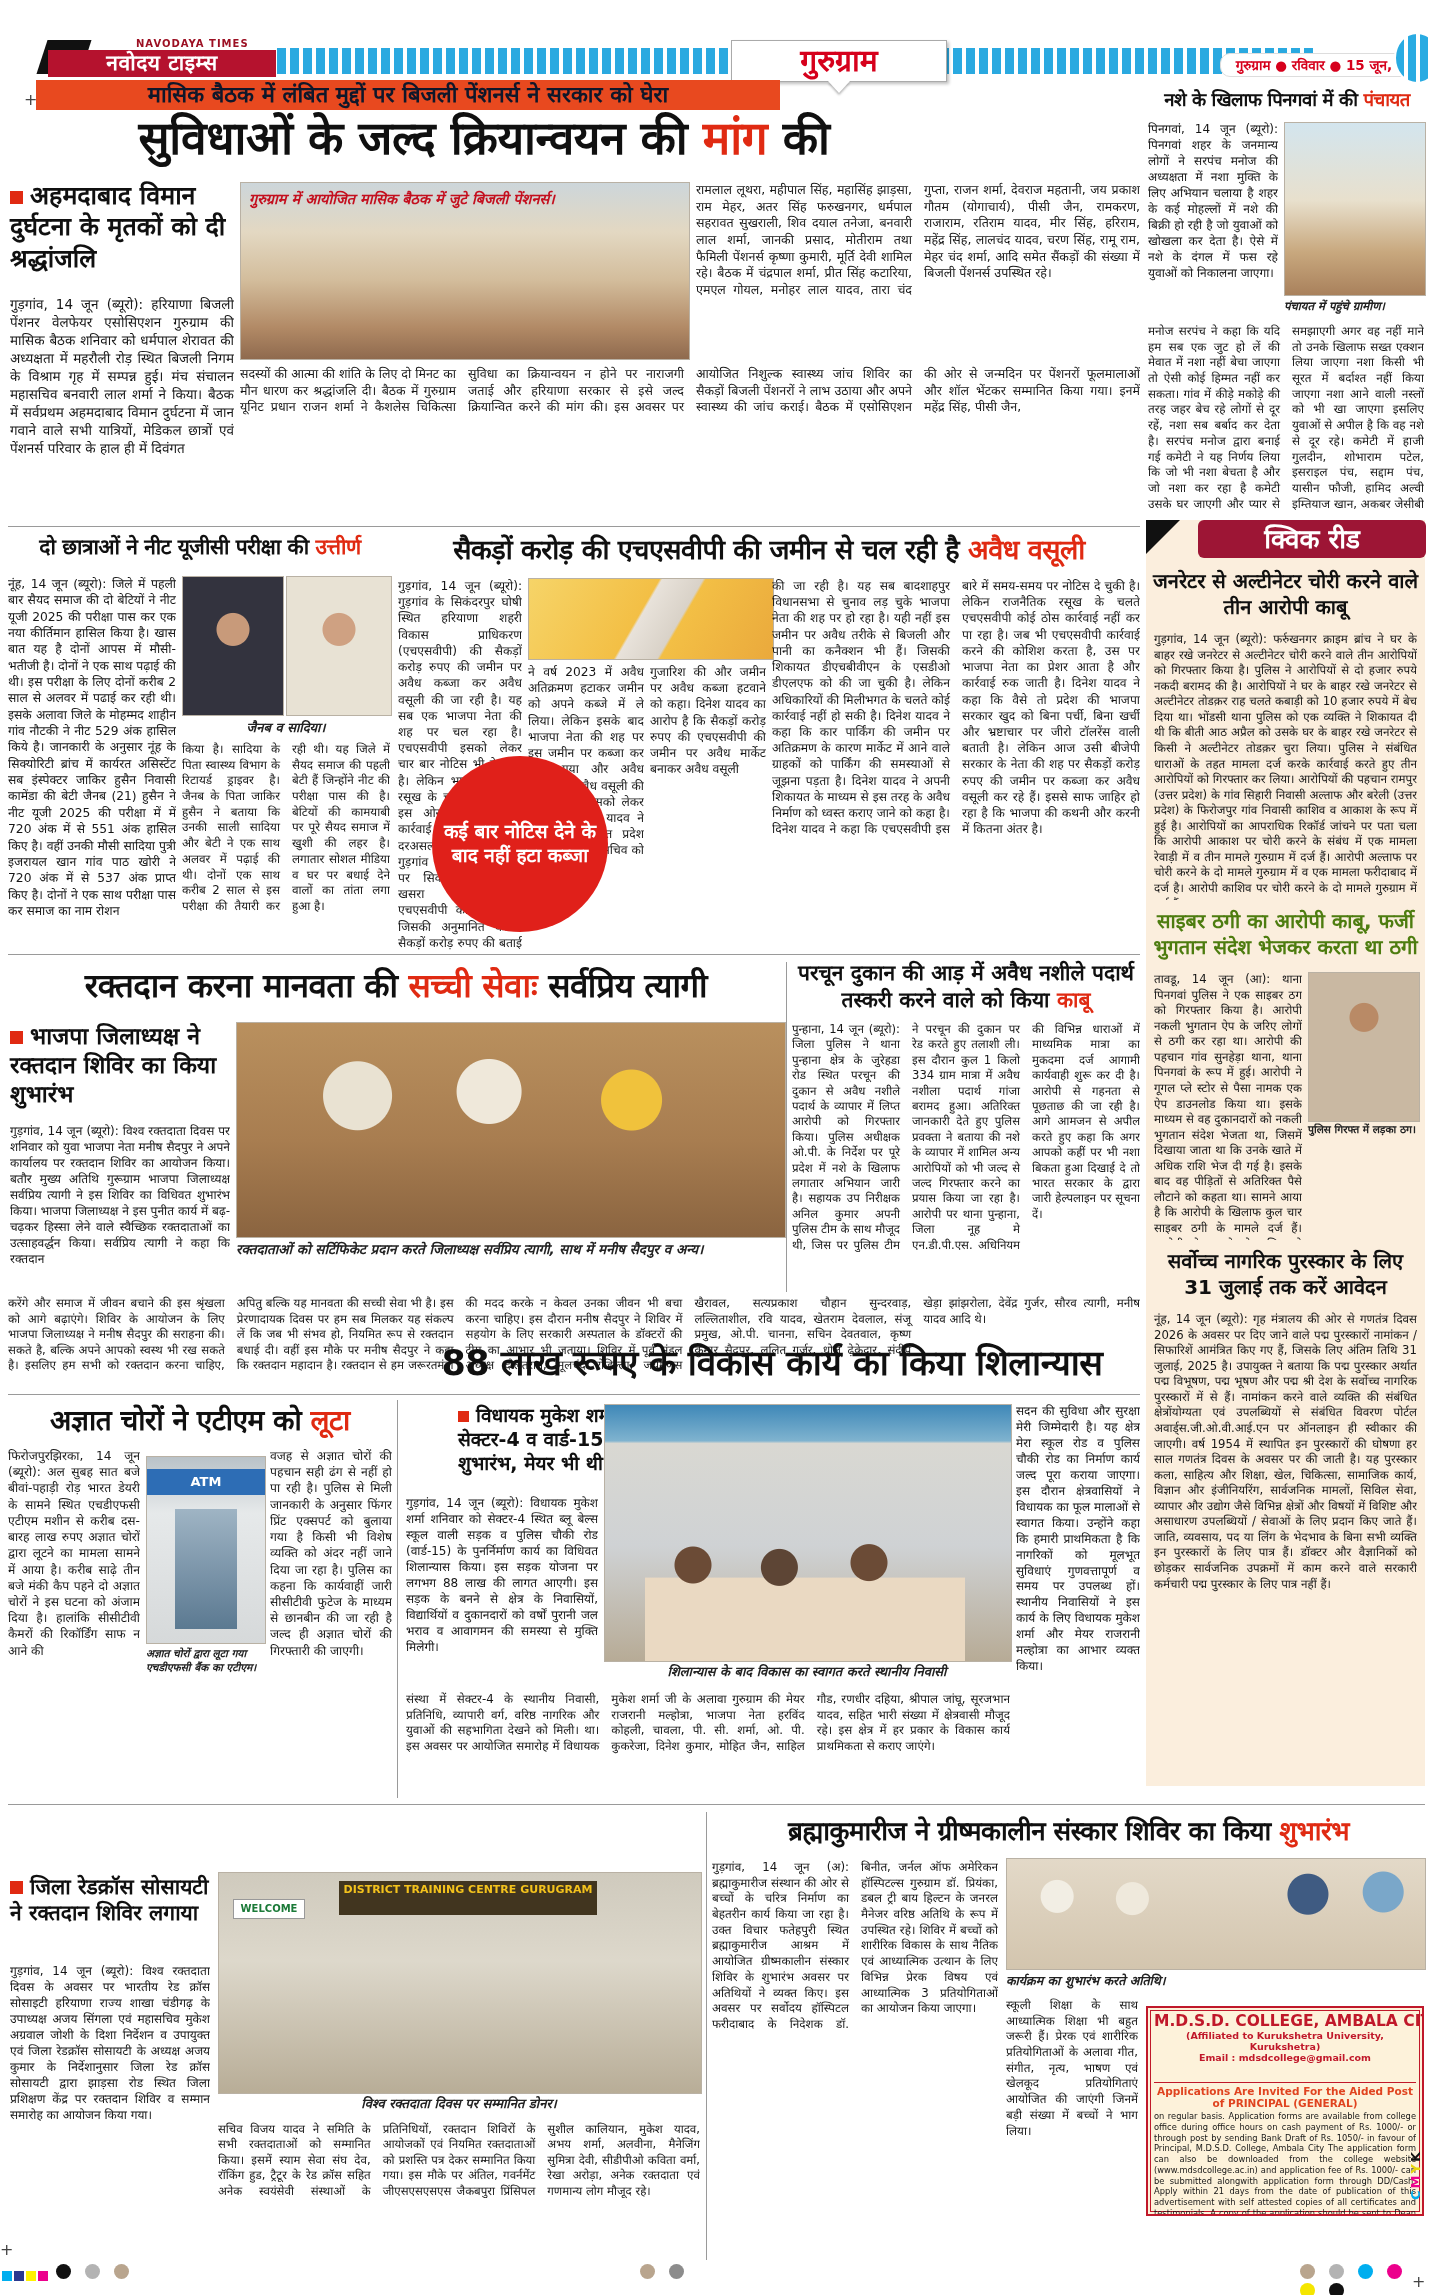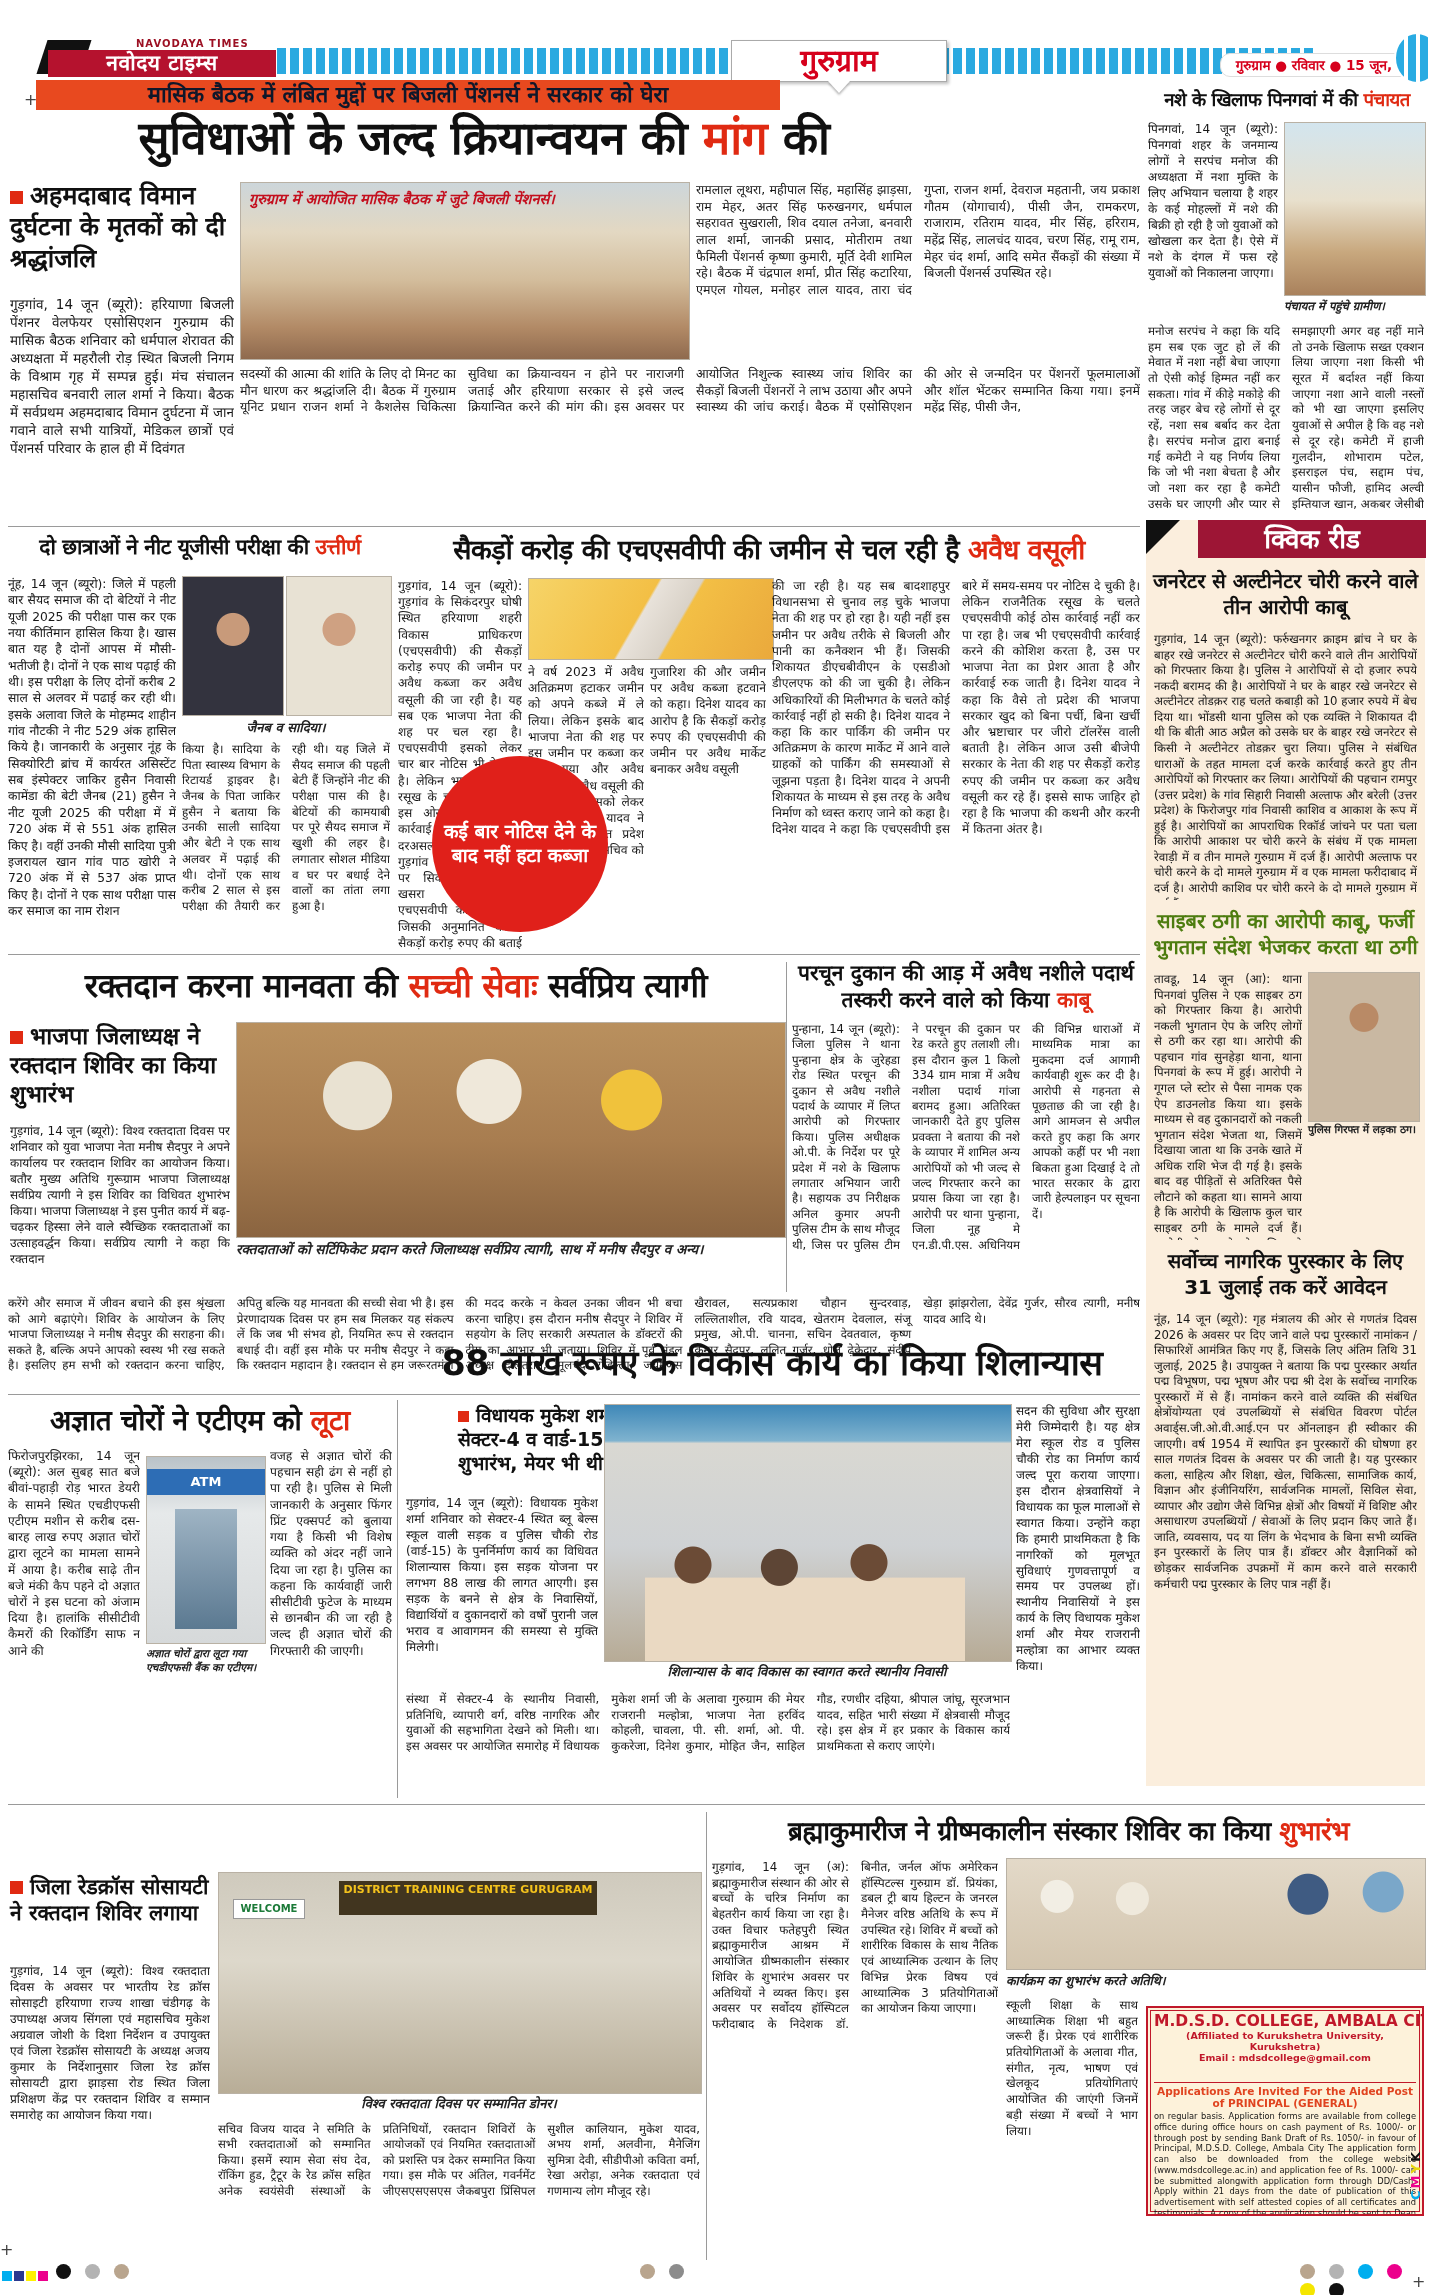--- a/index.html
+++ b/index.html
@@ -102,21 +102,21 @@
   <div class="abs j" style="left:528px;top:664px;width:116px;height:288px;font-size:12.2px;">ने वर्ष 2023 में अवैध अतिक्र‍मण हटाकर जमीन को अपने कब्जे में ले लिया। लेकिन इसके बाद भाजपा नेता की शह पर इस जमीन पर कब्जा कर लिया गया और अवैध दुकानों से अवैध वसूली की जाने लगी। जिसको लेकर एडवोकेट दिनेश यादव ने एचएसवीपी सहित प्रदेश सरकार के मुख्य सचिव को कार्रवाई करने की</div>
   <div class="abs j" style="left:650px;top:664px;width:116px;height:288px;font-size:12.2px;">गुजारिश की और जमीन पर अवैध कब्जा हटवाने को कहा। दिनेश यादव का आरोप है कि सैकड़ों करोड़ रुपए की एचएसवीपी की जमीन पर अवैध मार्केट बनाकर अवैध वसूली</div>
   <div class="abs j cols2" style="left:772px;top:578px;width:368px;height:374px;font-size:12.2px;">की जा रही है। यह सब बादशाहपुर विधानसभा से चुनाव लड़ चुके भाजपा नेता की शह पर हो रहा है। यही नहीं इस जमीन पर अवैध तरीके से बिजली और पानी का कनैक्शन भी हैं। जिसकी शिकायत डीएचबीवीएन के एसडीओ डीएलएफ को की जा चुकी है। लेकिन अधिकारियों की मिलीभगत के चलते कोई कार्रवाई नहीं हो सकी है। दिनेश यादव ने कहा कि कार पार्किंग की जमीन पर अतिक्रमण के कारण मार्केट में आने वाले ग्राहकों को पार्किंग की समस्याओं से जूझना पड़ता है। दिनेश यादव ने अपनी शिकायत के माध्यम से इस तरह के अवैध निर्माण को ध्वस्त कराए जाने को कहा है। दिनेश यादव ने कहा कि एचएसवीपी इस बारे में समय-समय पर नोटिस दे चुकी है। लेकिन राजनैतिक रसूख के चलते एचएसवीपी कोई ठोस कार्रवाई नहीं कर पा रहा है। जब भी एचएसवीपी कार्रवाई करने की कोशिश करता है, उस पर भाजपा नेता का प्रेशर आता है और कार्रवाई रुक जाती है। दिनेश यादव ने कहा कि वैसे तो प्रदेश की भाजपा सरकार खुद को बिना पर्ची, बिना खर्ची और भ्रष्टाचार पर जीरो टॉलरेंस वाली बताती है। लेकिन आज उसी बीजेपी सरकार के नेता की शह पर सैकड़ों करोड़ रुपए की जमीन पर कब्जा कर अवैध वसूली कर रहे हैं। इससे साफ जाहिर हो रहा है कि भाजपा की कथनी और करनी में कितना अंतर है।</div>
   <div class="abs" style="left:432px;top:756px;width:176px;height:176px;border-radius:50%;background:#e0201a;
               display:flex;align-items:center;justify-content:center;text-align:center;z-index:3;">
     <span style="color:#fff;font-weight:bold;font-size:19px;line-height:1.25;padding:10px;">कई बार नोटिस देने के बाद नहीं हटा कब्जा</span>
   </div>
 
   <div class="abs" style="left:1146px;top:520px;width:279px;height:1266px;background:#fbeedd;">
     <div style="position:absolute;left:0;top:0;width:0;height:0;border-top:34px solid #111;border-right:34px solid transparent;"></div>
-    <div style="position:absolute;left:52px;top:0px;width:228px;height:38px;background:#9d1535;text-align:center;">
+    <div style="position:absolute;left:52px;top:0px;width:228px;height:38px;background:#9d1535;text-align:center;border-radius:6px;">
       <span style="color:#fff;font-weight:bold;font-size:26px;line-height:38px;">क्विक रीड</span>
     </div>
     <div style="position:absolute;left:6px;top:48px;width:267px;text-align:center;font-weight:bold;font-size:20px;line-height:1.3;color:#101010;">जनरेटर से अल्टीनेटर चोरी करने वाले तीन आरोपी काबू</div>
     <div class="j" style="position:absolute;left:8px;top:112px;width:263px;height:268px;font-size:11.7px;">गुड़गांव, 14 जून (ब्यूरो): फर्रुखनगर क्राइम ब्रांच ने घर के बाहर रखे जनरेटर से अल्टीनेटर चोरी करने वाले तीन आरोपियों को गिरफ्तार किया है। पुलिस ने आरोपियों से दो हजार रुपये नकदी बरामद की है। आरोपियों ने घर के बाहर रखे जनरेटर से अल्टीनेटर तोडक़र राह चलते कबाड़ी को 10 हजार रुपये में बेच दिया था। भोंडसी थाना पुलिस को एक व्यक्ति ने शिकायत दी थी कि बीती आठ अप्रैल को उसके घर के बाहर रखे जनरेटर से किसी ने अल्टीनेटर तोडक़र चुरा लिया। पुलिस ने संबंधित धाराओं के तहत मामला दर्ज करके कार्रवाई करते हुए तीन आरोपियों को गिरफ्तार कर लिया। आरोपियों की पहचान रामपुर (उत्तर प्रदेश) के गांव सिहारी निवासी अल्ताफ और बरेली (उत्तर प्रदेश) के फिरोजपुर गांव निवासी काशिव व आकाश के रूप में हुई है। आरोपियों का आपराधिक रिकॉर्ड जांचने पर पता चला कि आरोपी आकाश पर चोरी करने के संबंध में एक मामला रेवाड़ी में व तीन मामले गुरुग्राम में दर्ज हैं। आरोपी अल्ताफ पर चोरी करने के दो मामले गुरुग्राम में व एक मामला फरीदाबाद में दर्ज है। आरोपी काशिव पर चोरी करने के दो मामले गुरुग्राम में दर्ज हैं।</div>
     <div style="position:absolute;left:6px;top:388px;width:267px;text-align:center;font-weight:bold;font-size:20px;line-height:1.3;color:#4d7c0f;">साइबर ठगी का आरोपी काबू, फर्जी भुगतान संदेश भेजकर करता था ठगी</div>
     <div class="ph" style="left:162px;top:452px;width:110px;height:148px;
                 background:radial-gradient(circle at 50% 30%,#b98a66 14px,#c9b8a2 15px),linear-gradient(180deg,#cfc2ae,#8e8272);"></div>
     <div class="cap" style="position:absolute;left:162px;top:602px;width:110px;font-size:10.5px;font-style:normal;">पुलिस गिरफ्त में लड़का ठग।</div>
     <div class="j" style="position:absolute;left:8px;top:452px;width:148px;height:268px;font-size:11.7px;">तावडू, 14 जून (आ): थाना पिनगवां पुलिस ने एक साइबर ठग को गिरफ्तार किया है। आरोपी नकली भुगतान ऐप के जरिए लोगों से ठगी कर रहा था। आरोपी की पहचान गांव सुनहेड़ा थाना, थाना पिनगवां के रूप में हुई। आरोपी ने गूगल प्ले स्टोर से पैसा नामक एक ऐप डाउनलोड किया था। इसके माध्यम से वह दुकानदारों को नकली भुगतान संदेश भेजता था, जिसमें दिखाया जाता था कि उनके खाते में अधिक राशि भेज दी गई है। इसके बाद वह पीड़ितों से अतिरिक्त पैसे लौटाने को कहता था। सामने आया है कि आरोपी के खिलाफ कुल चार साइबर ठगी के मामले दर्ज हैं। आरोपी के कब्जे से पुलिस ने मोबाइल फोन बरामद किए हैं। पुलिस मामले की गहनता से जांच कर रही है।</div>
     <div style="position:absolute;left:6px;top:728px;width:267px;text-align:center;font-weight:bold;font-size:20px;line-height:1.3;color:#101010;">सर्वोच्च नागरिक पुरस्कार के लिए 31 जुलाई तक करें आवेदन</div>

